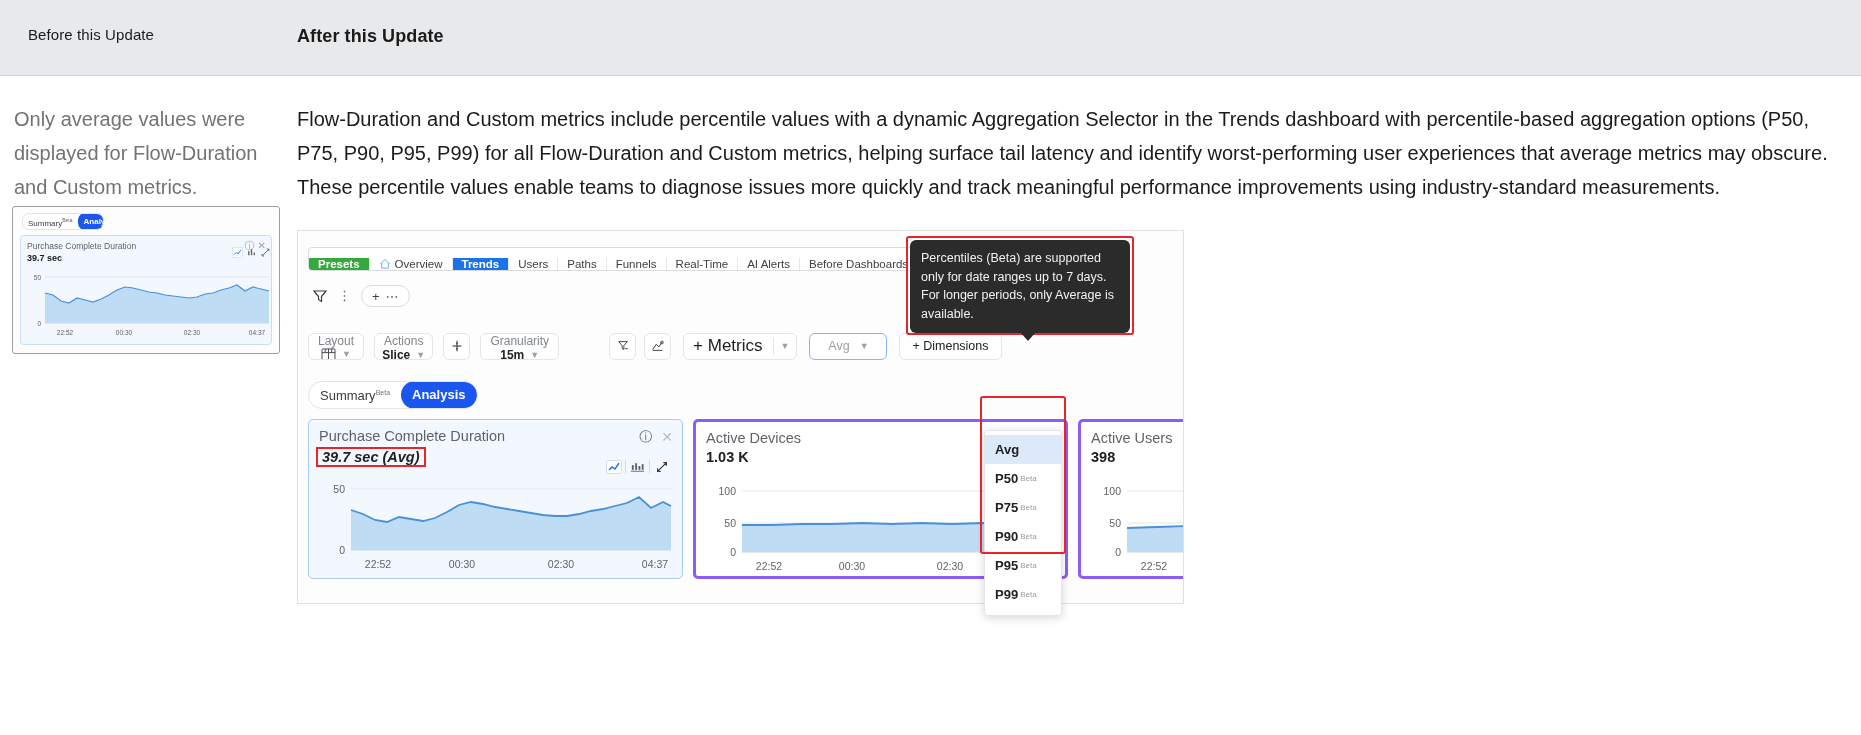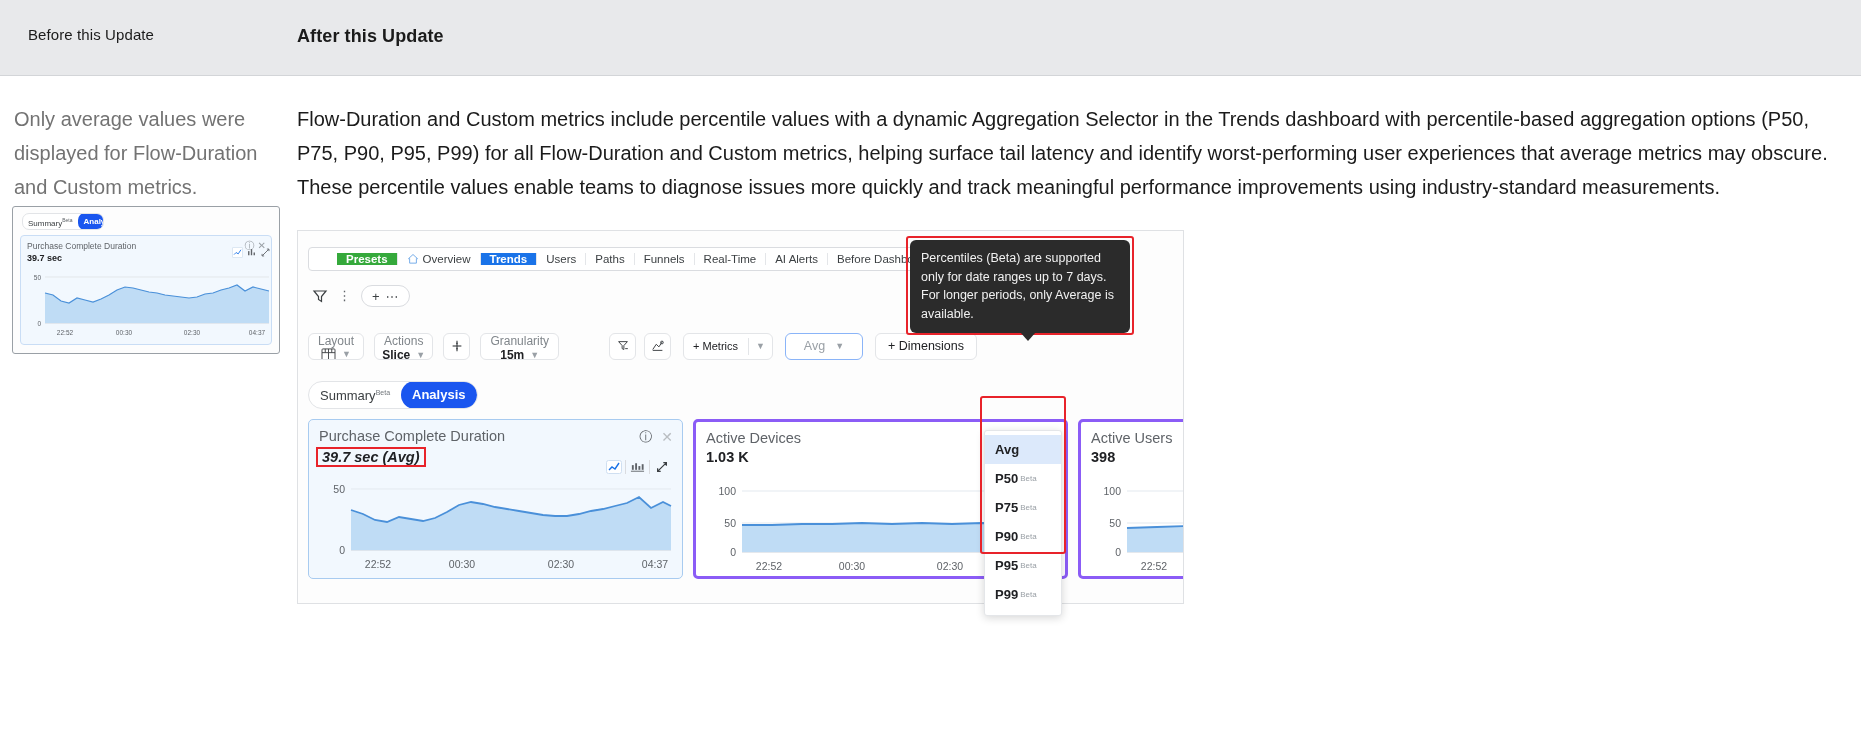--- a/index.html
+++ b/index.html
@@ -89,24 +89,23 @@
     position:absolute; left:297px; top:230px;
     width:887px; height:374px;
     background:#fdfdfd;
     border:1px solid #dfe1e4;
     overflow:visible;
   }
   .shot-inner{ position:absolute; inset:0; overflow:hidden; background:#fdfdfd;}
 
   .navbar{
     position:absolute; left:10px; top:16px; height:24px;
-    display:flex; align-items:center;
+    display:flex; align-items:flex-end;
     border:1px solid #dadce0; border-radius:4px; background:#fff;
     overflow:hidden;
-    padding-left:28px;
   }
   .nav-item{
     display:flex; align-items:center; gap:4px;
     padding:0 9px; font-size:11.5px; color:#3c4043;
     border-right:1px solid #e4e6e9; white-space:nowrap;
   }
   .nav-item:last-child{ border-right:none; }
   .nav-item.presets{ background:#35a93b; color:#fff; font-weight:600; }
   .nav-item.trends{ background:#1a73e8; color:#fff; font-weight:600; }
 
@@ -139,21 +138,21 @@
   .tb-icn-btn{
     width:27px; height:27px; border:1px solid #e3e5e8; border-radius:6px;
     background:#fff; display:flex; align-items:center; justify-content:center;
   }
   .tb-gap{ width:10px; }
 
   .metrics-pill{
     display:flex; align-items:center;
     border:1px solid #e3e5e8; border-radius:6px; height:27px; background:#fff;
   }
-  .metrics-pill .mtxt{ font-size:11px; color:#202124; padding:0 10px 0 9px; display:flex; align-items:center; gap:6px;}
+  .metrics-pill .mtxt{ font-size:17px; color:#202124; padding:0 10px 0 9px; display:flex; align-items:center; gap:6px;}
 
   .agg-pill{
     display:flex; align-items:center; justify-content:center; gap:10px;
     border:1px solid #8ab4f8; border-radius:6px; height:27px; width:78px;
     background:#fff; font-size:12.5px; color:#9aa0a6;
   }
   .dims-pill{
     display:flex; align-items:center; gap:7px;
     border:1px solid #e3e5e8; border-radius:6px; height:27px; padding:0 12px;
     background:#fff; font-size:12.5px; color:#202124;

